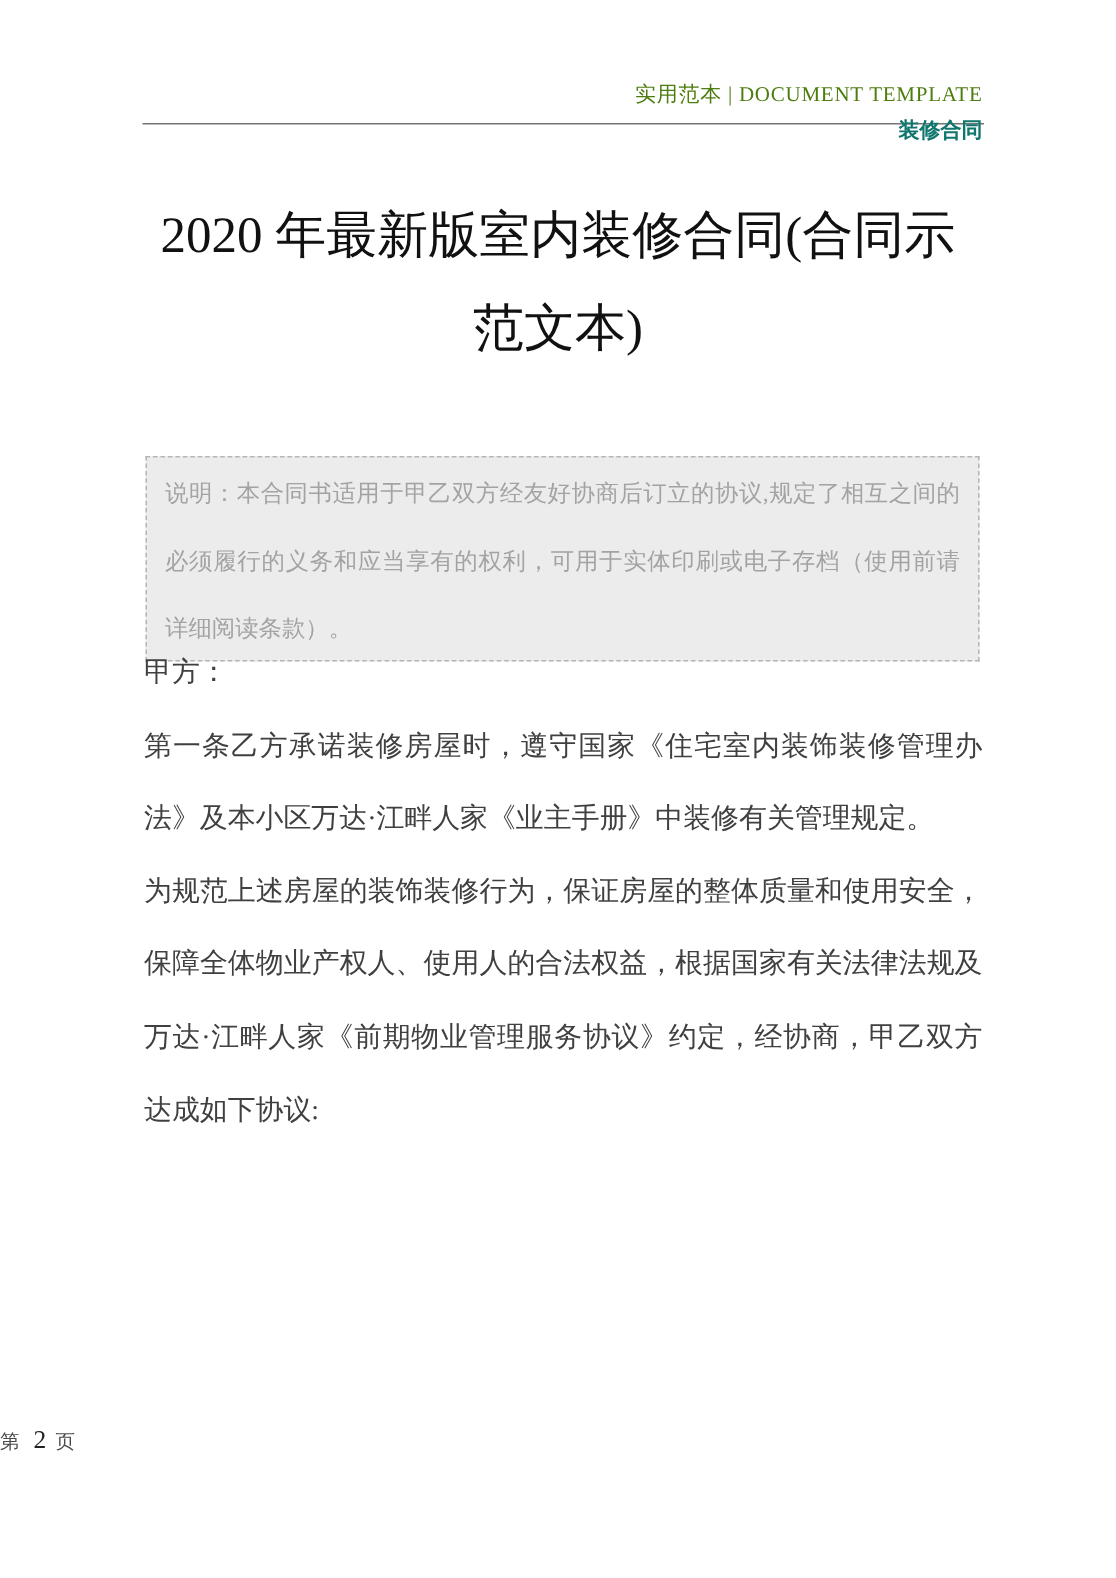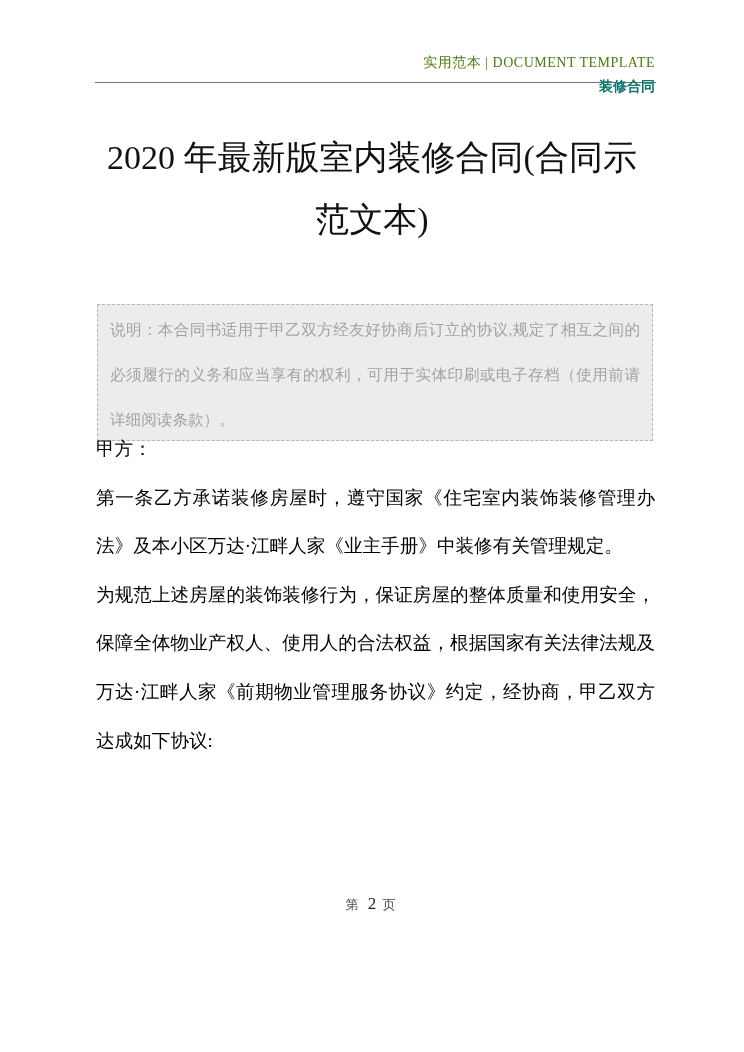--- a/index.html
+++ b/index.html
@@ -72,29 +72,29 @@
   .doc-body {
     position: absolute;
     top: 425px;
     left: 96px;
     width: 559px;
   }
   .para {
     margin: 0;
     font-size: 18.6px;
     line-height: 48.6px;
-    color: #000000;
+    color: #404040;
     text-align: justify;
   }
   .page-footer {
     position: absolute;
-    top: 894px;
+    top: 950px;
     left: 0;
     width: 100%;
-    text-align: center;
+    text-align: left;
     font-size: 13px;
     color: #4a4a4a;
     letter-spacing: 3px;
   }
   .page-footer .page-num {
     font-size: 17px;
     color: #222222;
     letter-spacing: 0;
   }
 </style>

